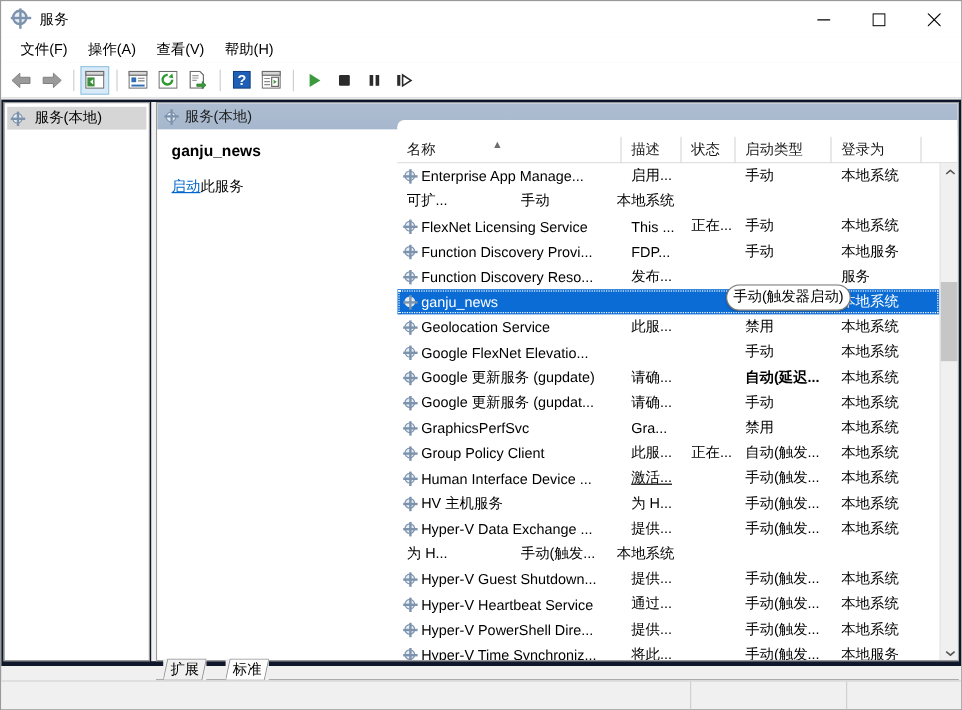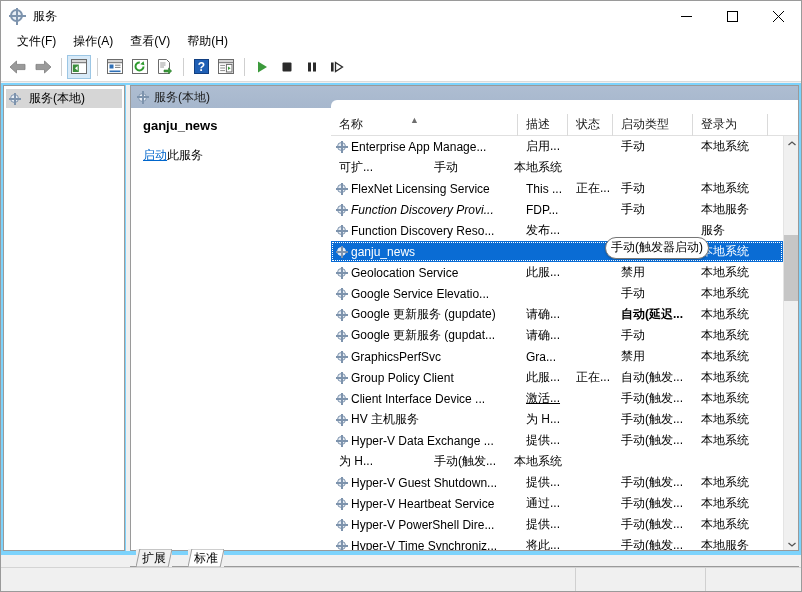--- a/index.html
+++ b/index.html
@@ -87,21 +87,21 @@
     cursor: default; position: relative;
   }
   .tb.sel { background: #d8eaf8; border: 1px solid #9cc6e4; }
   .tbsep {
     width: 1px; height: 18px; background: #cfcfcf; margin: 0 5px;
   }
 
   
   .workarea {
     position: absolute; left: 0; top: 82px; width: 800px; height: 472px;
-    background: #7dd3fc;
+    background: #0f172a;
   }
   
   .treepane {
     position: absolute; left: 2px; top: 2px; width: 122px; height: 466px;
     background: #ffffff; border: 1px solid #9a9a9a;
     overflow: hidden;
   }
   .treenode {
     display: flex; align-items: center;
     height: 19px; margin: 3px 2px 0 2px; padding-left: 4px;
@@ -457,21 +457,21 @@
                   <span class="gear gear-sm"></span>
                 </span>
                 <span>FlexNet Licensing Service</span>
               </div>
               <div class="cell" style="width: 50px;">This ...</div>
               <div class="cell" style="width: 45px;">正在...</div>
               <div class="cell" style="width: 80px;">手动</div>
               <div class="cell" style="width: 75px;">本地系统</div>
             </div>
             <div class="row">
-              <div class="cell name" style="width: 187px; font-style: italic;">
+              <div class="cell name" style="width: 187px;">
                 <span class="ri">
                   <span class="gear gear-sm"></span>
                 </span>
                 <span>Function Discovery Provi...</span>
               </div>
               <div class="cell" style="width: 50px;">FDP...</div>
               <div class="cell" style="width: 45px;"></div>
               <div class="cell" style="width: 80px;">手动</div>
               <div class="cell" style="width: 75px;">本地服务</div>
             </div>
@@ -509,21 +509,21 @@
               <div class="cell" style="width: 50px;">此服...</div>
               <div class="cell" style="width: 45px;"></div>
               <div class="cell" style="width: 80px;">禁用</div>
               <div class="cell" style="width: 75px;">本地系统</div>
             </div>
             <div class="row">
               <div class="cell name" style="width: 187px;">
                 <span class="ri">
                   <span class="gear gear-sm"></span>
                 </span>
-                <span>Google Service Elevatio...</span>
+                <span>Google FlexNet Elevatio...</span>
               </div>
               <div class="cell" style="width: 50px;"></div>
               <div class="cell" style="width: 45px;"></div>
               <div class="cell" style="width: 80px;">手动</div>
               <div class="cell" style="width: 75px;">本地系统</div>
             </div>
             <div class="row">
               <div class="cell name" style="width: 187px;">
                 <span class="ri">
                   <span class="gear gear-sm"></span>
@@ -569,21 +569,21 @@
               <div class="cell" style="width: 50px;">此服...</div>
               <div class="cell" style="width: 45px;">正在...</div>
               <div class="cell" style="width: 80px;">自动(触发...</div>
               <div class="cell" style="width: 75px;">本地系统</div>
             </div>
             <div class="row">
               <div class="cell name" style="width: 187px;">
                 <span class="ri">
                   <span class="gear gear-sm"></span>
                 </span>
-                <span>Client Interface Device ...</span>
+                <span>Human Interface Device ...</span>
               </div>
               <div class="cell" style="width: 50px; text-decoration: underline;">激活...</div>
               <div class="cell" style="width: 45px;"></div>
               <div class="cell" style="width: 80px;">手动(触发...</div>
               <div class="cell" style="width: 75px;">本地系统</div>
             </div>
             <div class="row">
               <div class="cell name" style="width: 187px;">
                 <span class="ri">
                   <span class="gear gear-sm"></span>

